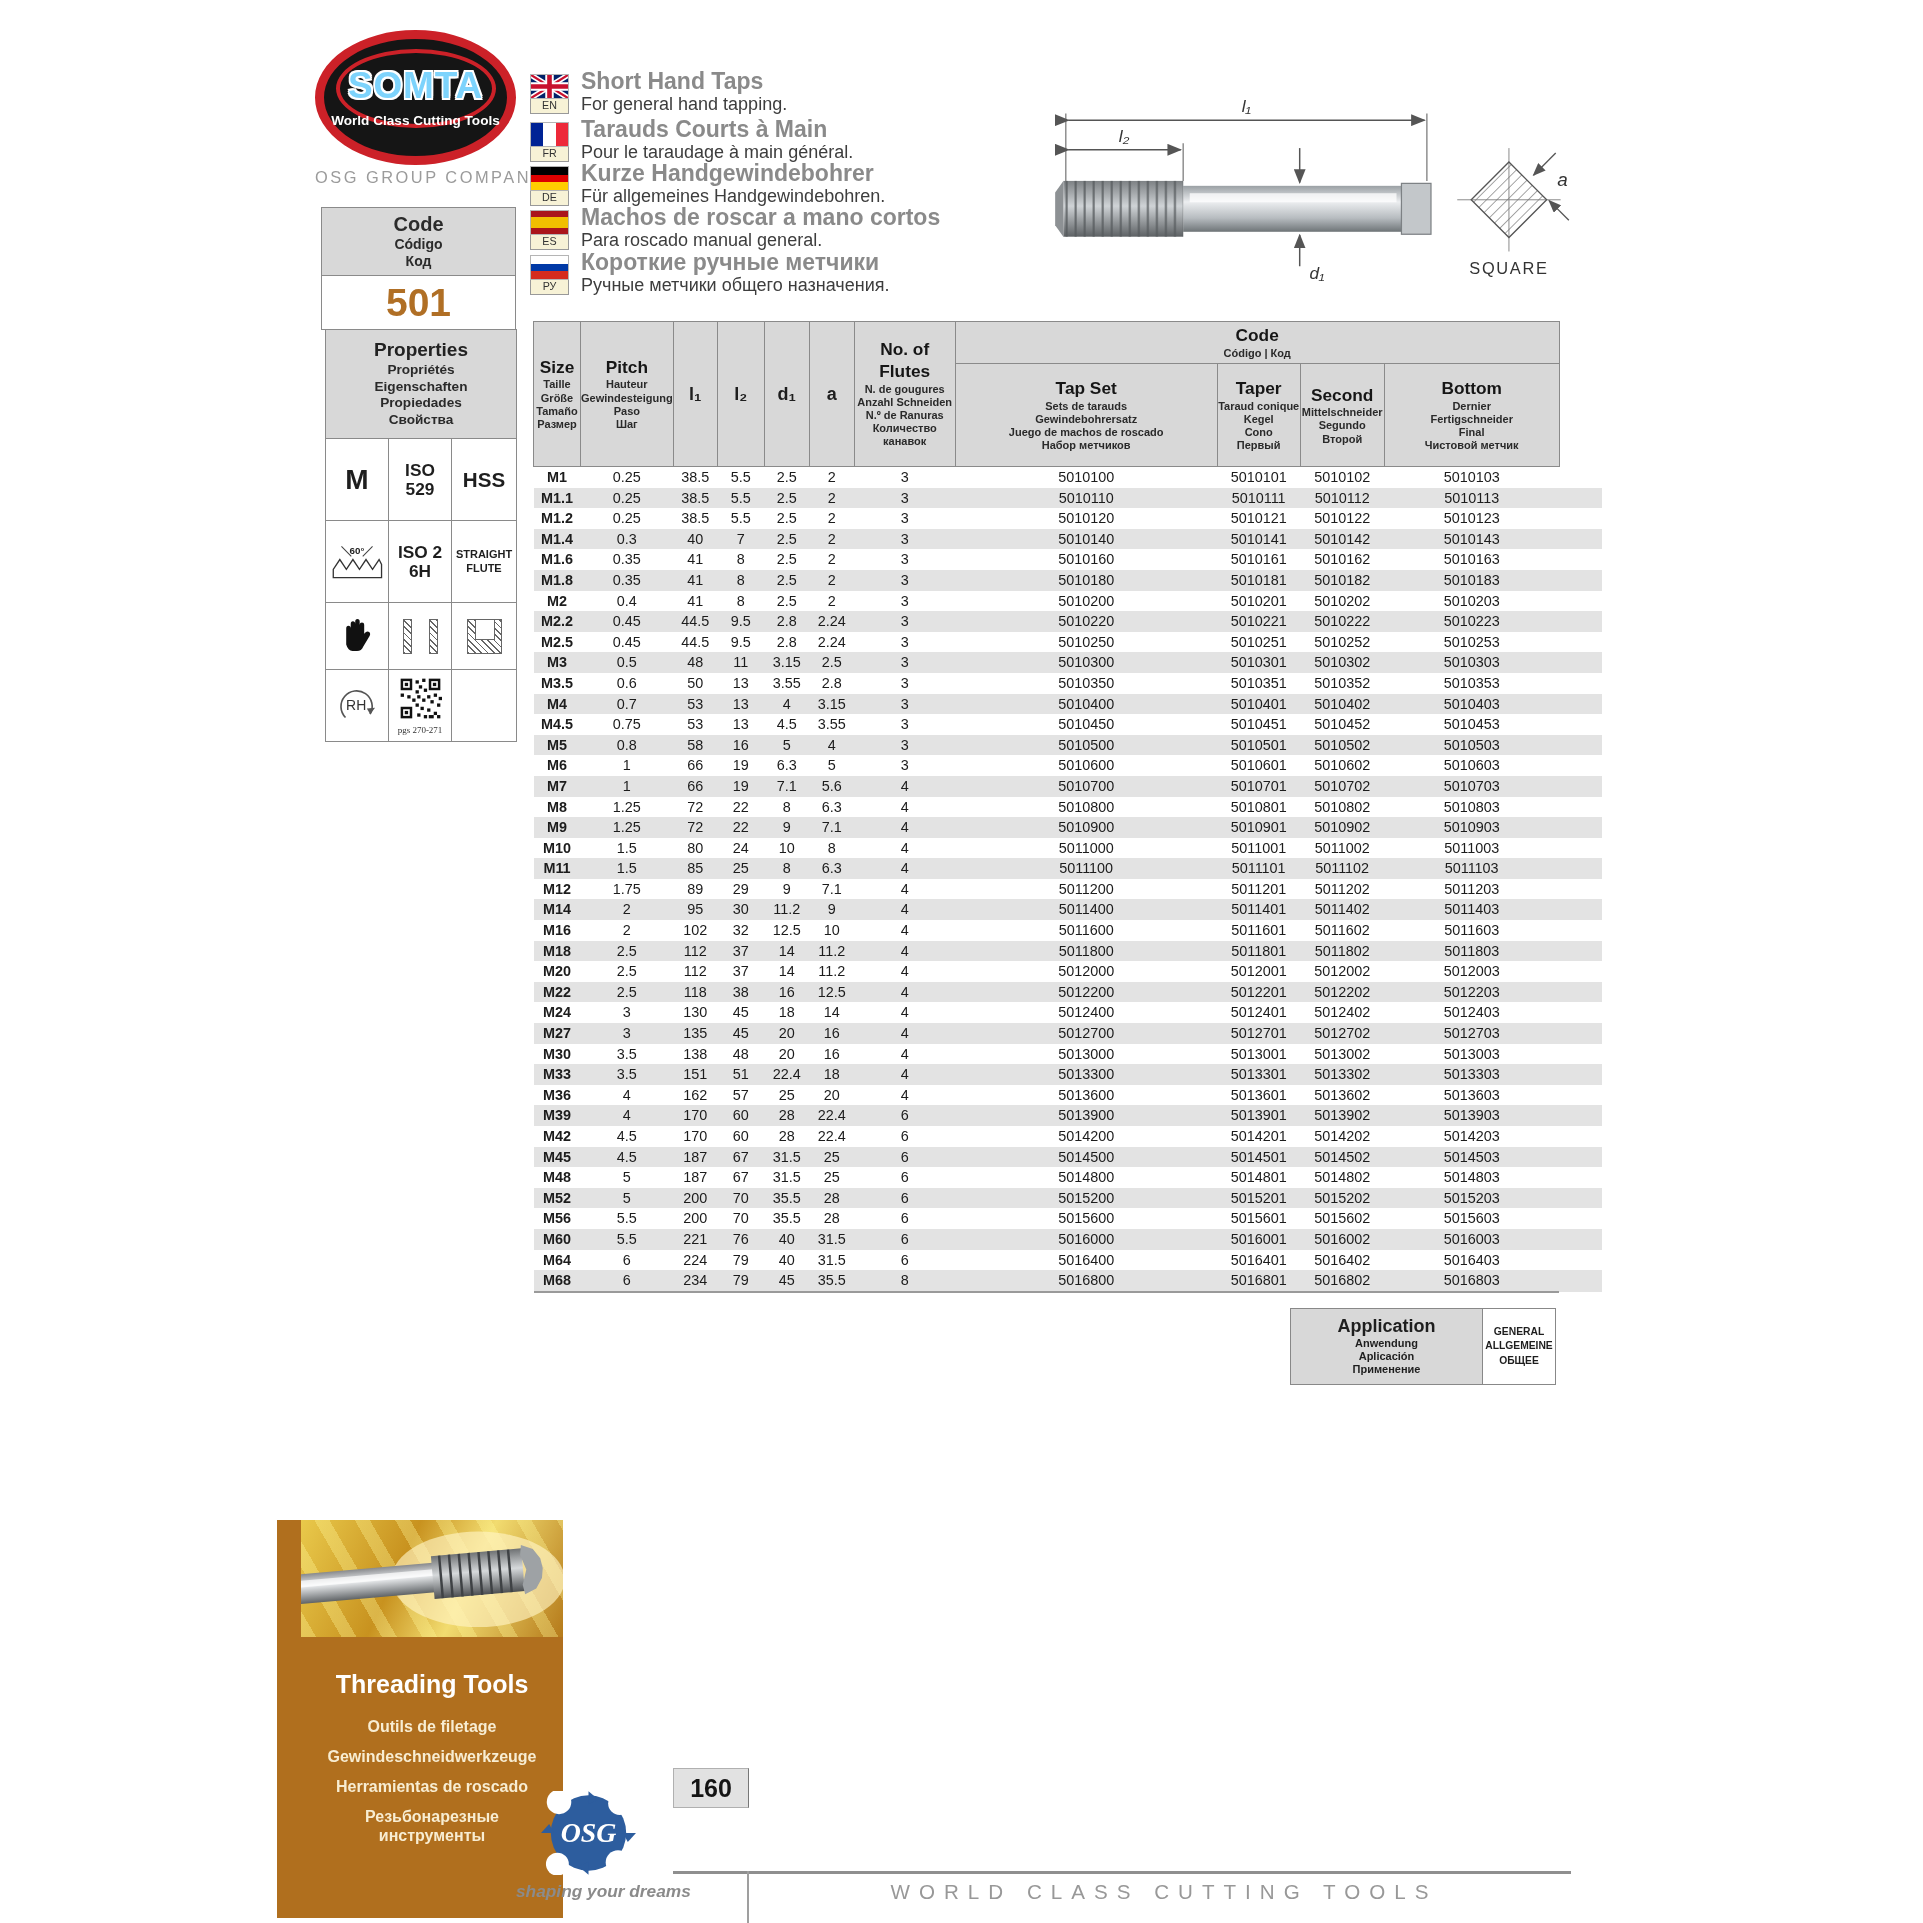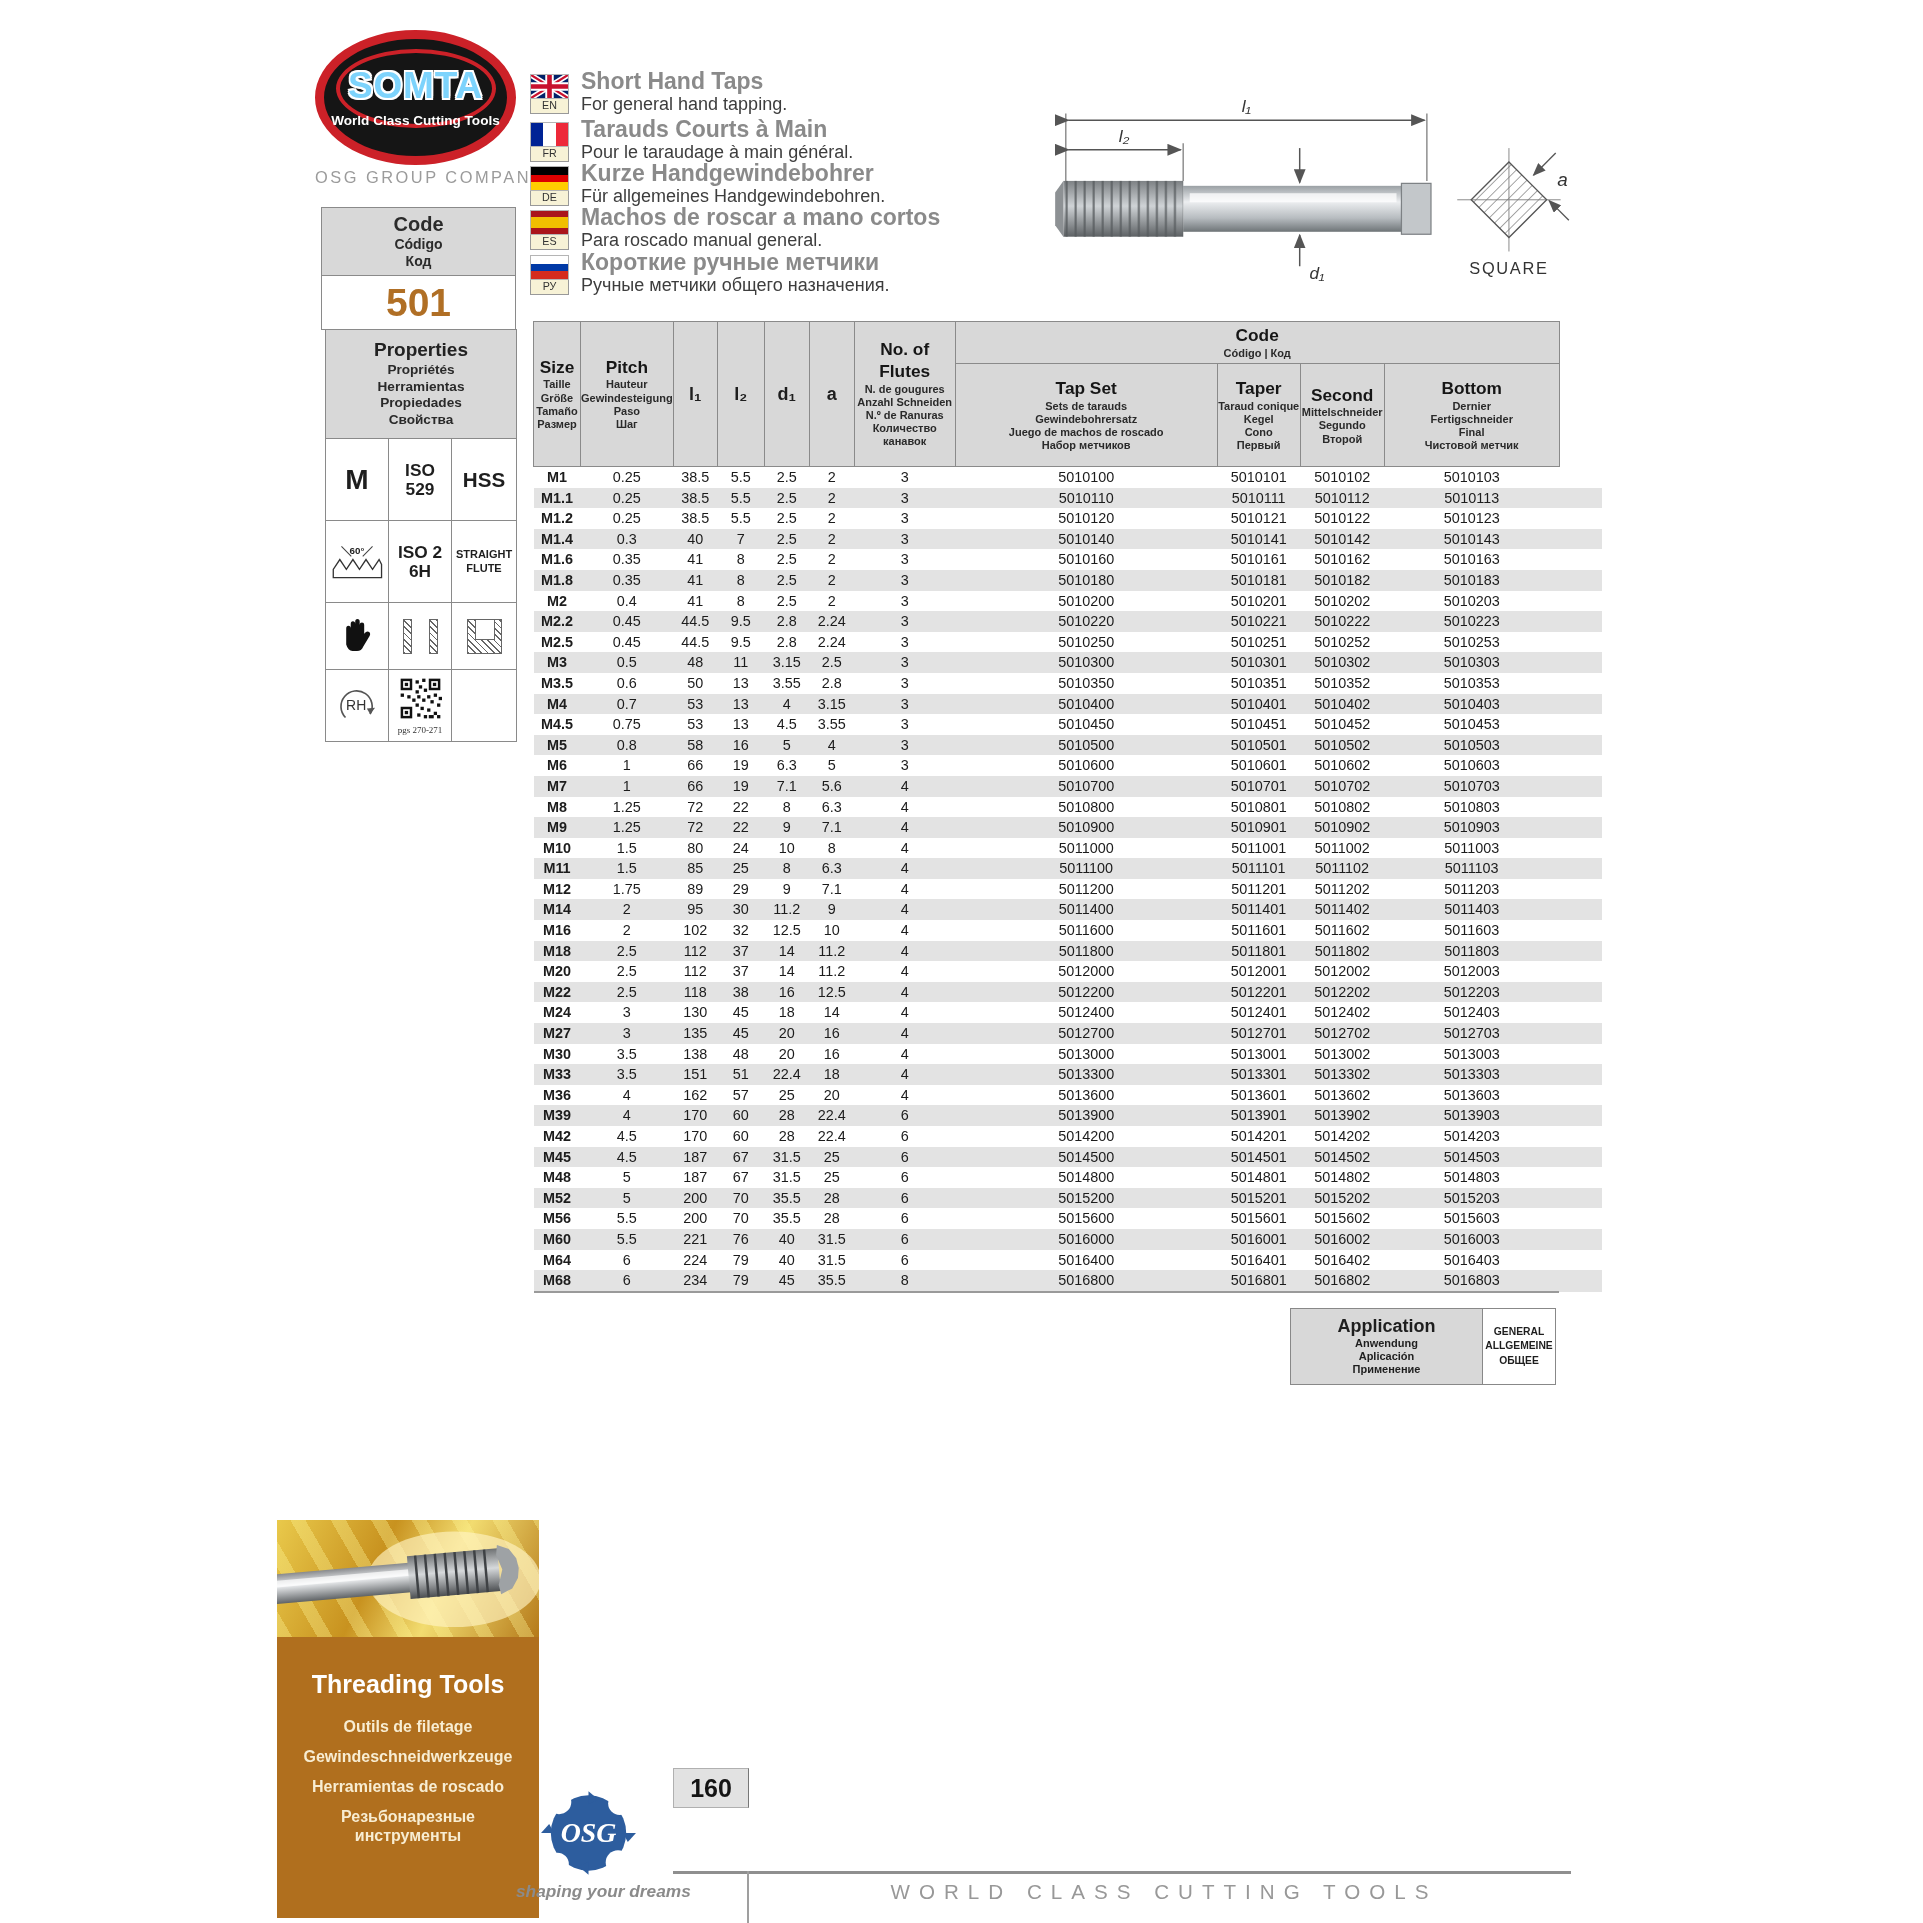--- a/index.html
+++ b/index.html
@@ -84,21 +84,21 @@
   .app-box{position:absolute;left:1290px;top:1308px;width:266px;height:77px;border:1.6px solid #888;
            display:flex;background:#fff;box-sizing:border-box;}
   .app-left{width:191px;background:#d8d8d8;border-right:1.6px solid #888;display:flex;flex-direction:column;
             justify-content:center;text-align:center;}
   .app-l1{font-size:18px;font-weight:bold;line-height:1.15;}
   .app-ls div{font-size:11px;font-weight:bold;line-height:1.2;}
   .app-right{flex:1;display:flex;flex-direction:column;justify-content:center;text-align:center;}
   .app-right div{font-size:10.3px;font-weight:bold;line-height:1.4;}
 
   
-  .promo{position:absolute;left:277px;top:1520px;width:262px;height:398px;background:#b06f1e;}
+  .promo{position:absolute;left:277px;top:1520px;width:262px;height:398px;background:#b06f1e;padding-left:24px;}
   .promo-photo{position:relative;height:117px;overflow:hidden;
        background:linear-gradient(115deg,#e9c94b,#c8921f 38%,#f2dc70 62%,#b57a1a);}
   .promo-photo::after{content:"";position:absolute;inset:0;
        background:repeating-linear-gradient(60deg,rgba(255,246,150,.35) 0 13px,rgba(0,0,0,0) 13px 35px);}
   .promo-photo svg{position:relative;z-index:2;}
   .promo-text{padding:33px 20px 0;text-align:center;}
   .promo-title{font-size:25px;font-weight:bold;color:#fff;margin-bottom:18px;}
   .promo-line{font-size:16px;font-weight:bold;color:#f8edd2;margin:10.7px 0;line-height:1.2;}
 
   
@@ -240,21 +240,21 @@
       <text x="614" y="118" font-size="23" font-style="italic" fill="#333">a</text>
       <text x="555" y="226" font-size="20" fill="#333" text-anchor="middle" letter-spacing="2">SQUARE</text>
     </svg>
   </div>
 
   <div class="props">
     <div class="props-head">
       <div class="props-h1">Properties</div>
       <div class="props-hs">
           <div>Propriétés</div>
-          <div>Herramientas</div>
+          <div>Eigenschaften</div>
           <div>Propiedades</div>
           <div>Свойства</div>
         </div>
     </div>
     <div class="props-grid">
       <div class="pcell r1">
           <span class="c-m">M</span>
         </div>
       <div class="pcell r1">
           <span class="c-iso">

